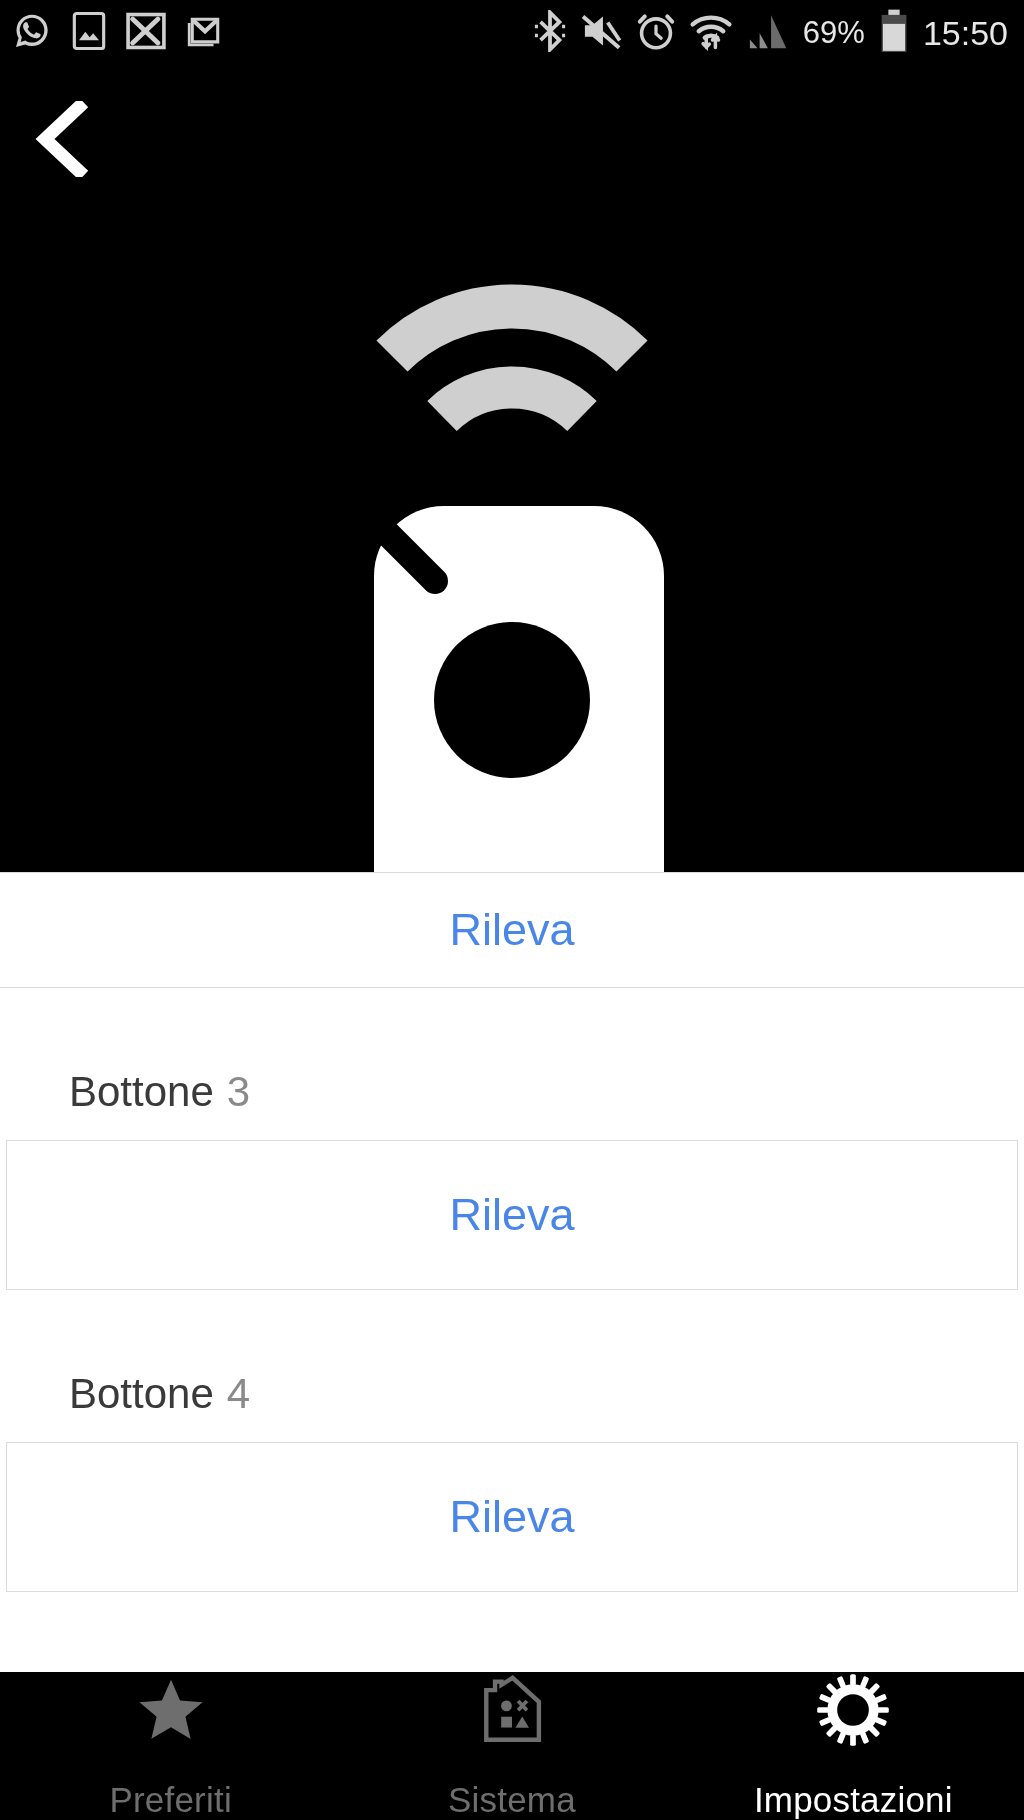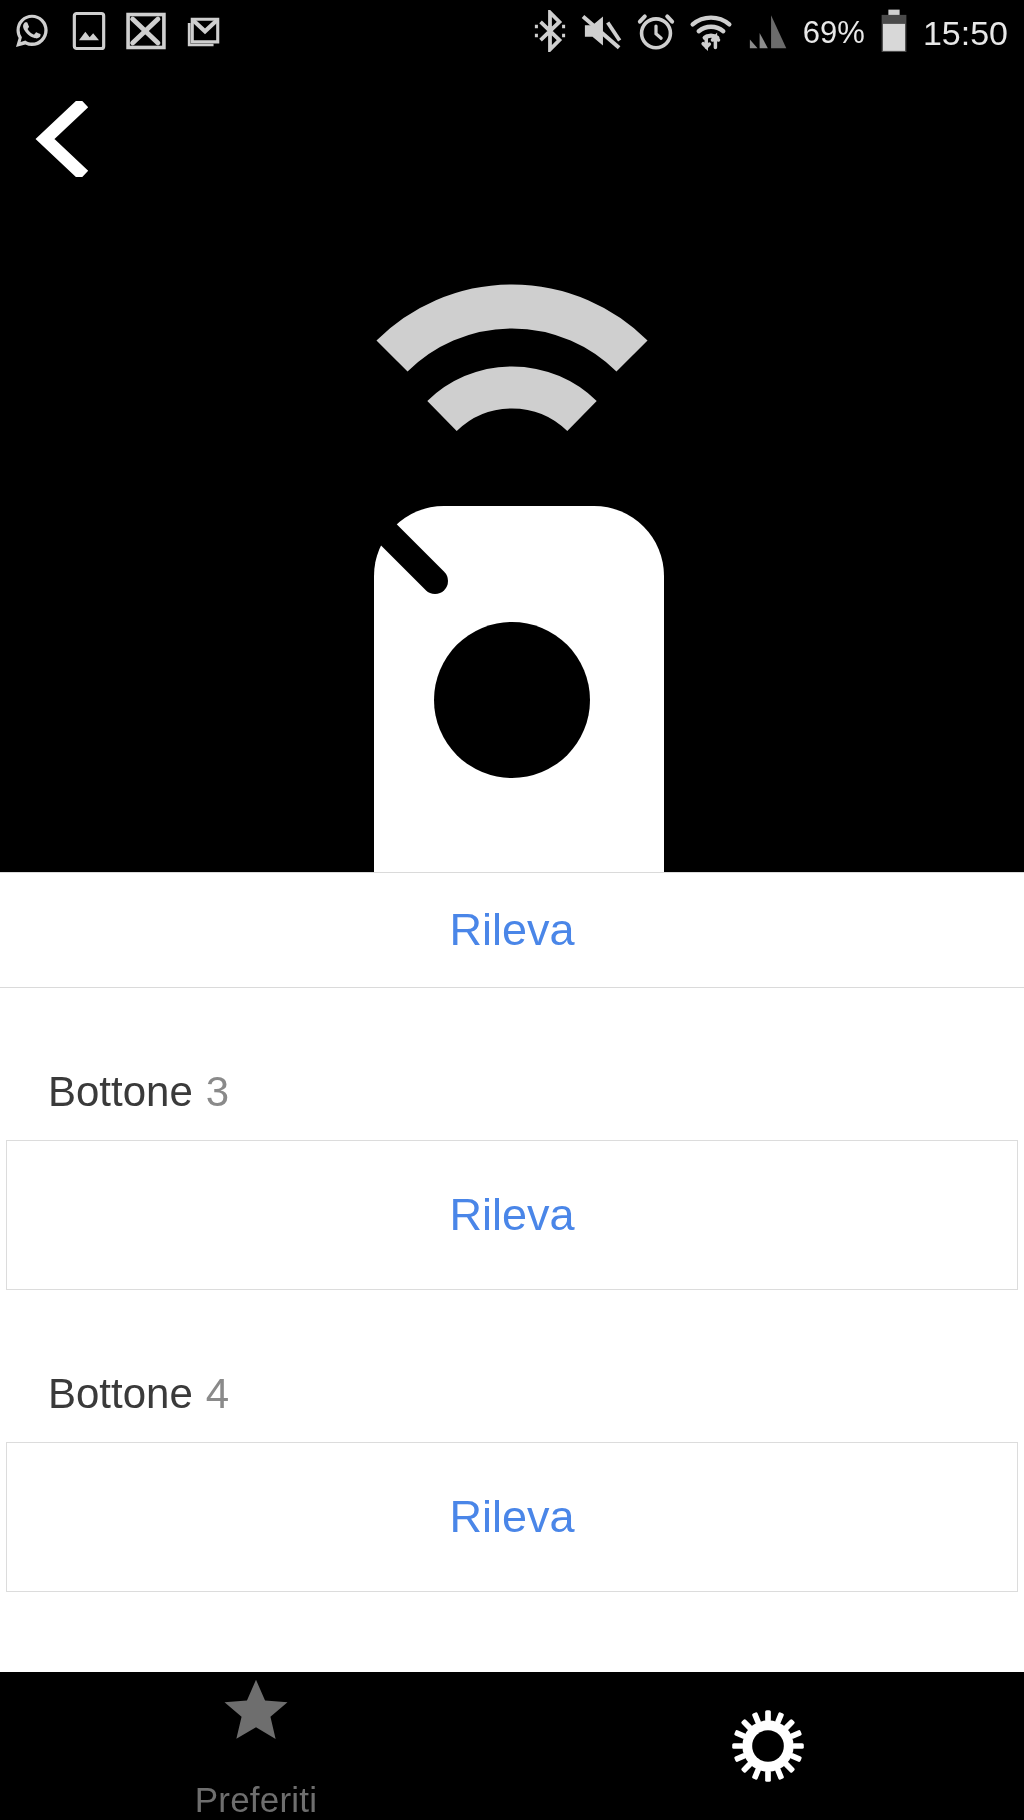--- a/index.html
+++ b/index.html
@@ -62,21 +62,21 @@
     border:1px solid #dcdcdc;
     height:150px;
   }
   .detect-label{
     color:#4a86e8; font-size:45px; font-weight:400;
     font-family:"Liberation Sans", sans-serif;
   }
   .gap{ height:56px; background:#ffffff; }
   .row-label{
     height:96px; display:flex; align-items:center;
-    padding-left:48px; background:#ffffff;
+    padding-left:69px; background:#ffffff;
   }
   .row-label .ttl{
     font-size:42px; color:#3a3a3a; font-weight:400;
     font-family:"Liberation Sans", sans-serif;
   }
   .row-label .num{
     font-size:42px; color:#8a8a8a; font-weight:400; margin-left:13px;
     font-family:"Liberation Sans", sans-serif;
   }
 
@@ -258,20 +258,32 @@
 
     <div class="navitem inactive">
       <span class="navicon">
         <svg width="72" height="70" viewBox="0 0 24 24">
           <path d="M12 1.6l3.1 7.1 7.7.6-5.85 5.05 1.78 7.55L12 17.9l-6.73 3.99 1.78-7.55L1.2 9.3l7.7-.6z" fill="#6e6e6e"></path>
         </svg>
       </span>
       <span class="navlabel">Preferiti</span>
     </div>
 
+    <div class="navitem inactive">
+      <span class="navicon">
+        <svg width="76" height="72" viewBox="0 0 26 24">
+          <path d="M4.2 22.2V5.2h3V2.3h2.2v1.1L13.2 1l9 8.2v13z" fill="none" stroke="#6e6e6e" stroke-width="1.5"></path>
+          <circle cx="11.1" cy="10.6" r="1.85" fill="#6e6e6e"></circle>
+          <path d="M15.1 8.9l3 3.2M18.1 8.9l-3 3.2" stroke="#6e6e6e" stroke-width="1.3"></path>
+          <rect x="9.3" y="14.3" width="3.7" height="3.7" fill="#6e6e6e"></rect>
+          <path d="M16.5 14.2l2.3 3.9h-4.6z" fill="#6e6e6e"></path>
+        </svg>
+      </span>
+      <span class="navlabel">Sistema</span>
+    </div>
 
     <div class="navitem active">
       <span class="navicon">
         <svg width="78" height="76" viewBox="0 0 24 24">
           <g fill="#ffffff">
             <circle cx="12" cy="12" r="8.1"></circle>
             <g>
               <rect x="11.1" y="0.7" width="1.8" height="3.6" rx="0.5"></rect>
               <rect x="11.1" y="19.7" width="1.8" height="3.6" rx="0.5"></rect>
               <rect x="0.7" y="11.1" width="3.6" height="1.8" rx="0.5"></rect>
@@ -286,16 +298,17 @@
               <rect x="19.7" y="11.1" width="3.6" height="1.8" rx="0.5" transform="rotate(45 12 12)"></rect>
               <rect x="11.1" y="0.7" width="1.8" height="3.6" rx="0.5" transform="rotate(67.5 12 12)"></rect>
               <rect x="11.1" y="19.7" width="1.8" height="3.6" rx="0.5" transform="rotate(67.5 12 12)"></rect>
               <rect x="0.7" y="11.1" width="3.6" height="1.8" rx="0.5" transform="rotate(67.5 12 12)"></rect>
               <rect x="19.7" y="11.1" width="3.6" height="1.8" rx="0.5" transform="rotate(67.5 12 12)"></rect>
             </g>
           </g>
           <circle cx="12" cy="12" r="5.0" fill="#000000"></circle>
         </svg>
       </span>
+      <span class="navlabel">Impostazioni</span>
     </div>
   </div>
 
 </div>
 
 </body></html>

